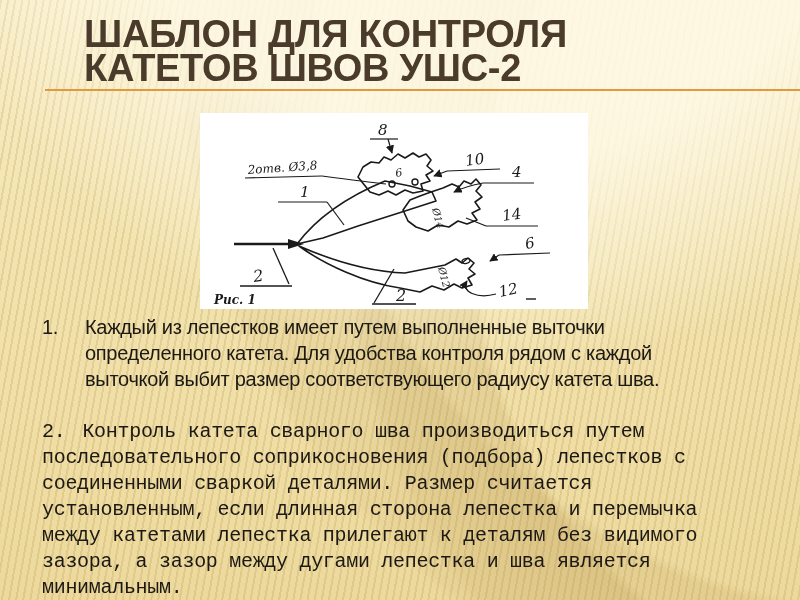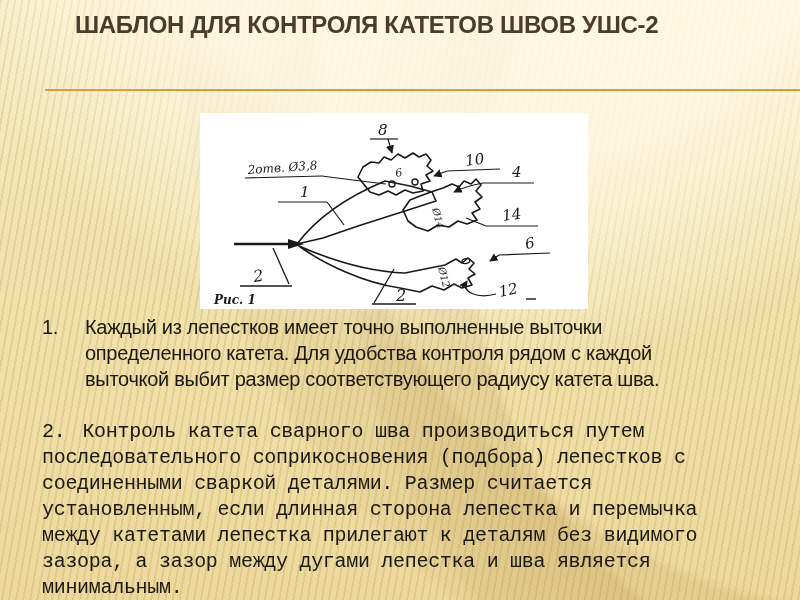--- a/index.html
+++ b/index.html
@@ -18,22 +18,22 @@
       radial-gradient(circle at 118% 40%, rgba(170,136,64,0) 46%, rgba(170,136,64,0.16) 47%, rgba(170,136,64,0.08) 58%, rgba(170,136,64,0) 59%),
       repeating-linear-gradient(100deg,
         rgba(168,136,66,0.20) 0px, rgba(168,136,66,0.20) 2px,
         rgba(255,246,214,0.00) 2px, rgba(255,246,214,0.00) 7px),
       linear-gradient(180deg, #f8edc6 0%, #f3e4b0 38%, #edd99c 100%);
   }
   .title {
     position: absolute;
     left: 75px; top: 8px;
     width: 665px;
-    margin: 0;
-    font-size: 24px;
+    margin: 9px;
+    font-size: 38px;
     font-weight: 700;
     line-height: 34px;
     letter-spacing: -0.3px;
     text-transform: uppercase;
     color: #4a3b2b;
   }
   .divider {
     position: absolute;
     left: 45px; top: 89px;
     width: 755px; height: 2px;
@@ -146,20 +146,20 @@
       <text class="sketch-text" x="196" y="188" font-size="16">2</text>
       <line x1="172" y1="191" x2="216" y2="191" stroke="#1a1a1a" stroke-width="1.3"></line>
       <line x1="194" y1="156" x2="174" y2="190" stroke="#1a1a1a" stroke-width="1.3"></line>
 
       <text class="sketch-text" x="14" y="191" font-size="12" font-weight="bold">Рис. 1</text>
     </svg>
   </div>
 
   <p class="body-text para1">
     <span class="num">1.</span>
-    <span class="txt">Каждый из лепестков имеет точно выполненные выточки определенного катета. Для удобства контроля рядом с каждой выточкой выбит размер соответствующего радиусу катета шва.</span>
+    <span class="txt">Каждый из лепестков имеет путем выполненные выточки определенного катета. Для удобства контроля рядом с каждой выточкой выбит размер соответствующего радиусу катета шва.</span>
   </p>
 
   <p class="body-text para2">
     <span class="num">2.</span><span>Контроль катета сварного шва производиться путем последовательного соприкосновения (подбора) лепестков с соединенными сваркой деталями. Размер считается установленным, если длинная сторона лепестка и перемычка между катетами лепестка прилегают к деталям без видимого зазора, а зазор между дугами лепестка и шва является минимальным.</span>
   </p>
 
 </div>
 
 </body></html>

